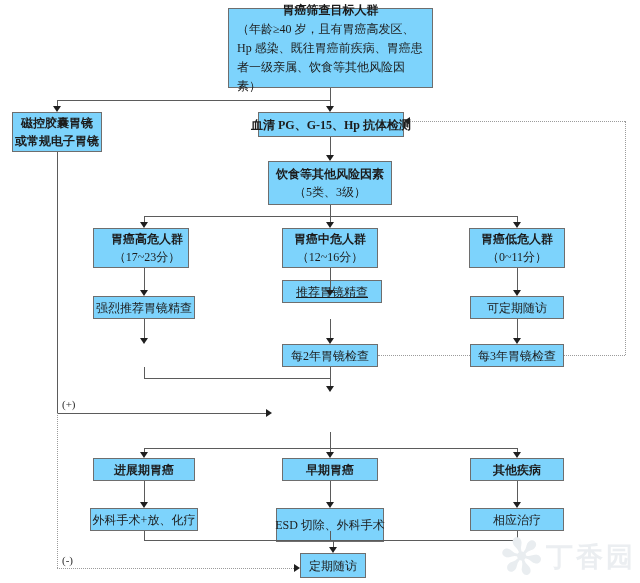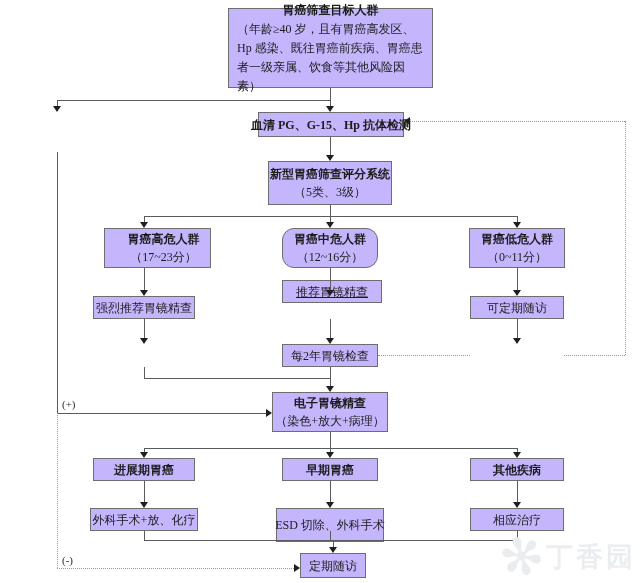--- a/index.html
+++ b/index.html
@@ -1,21 +1,21 @@
 <!DOCTYPE html>
 <html><head>
 <meta charset="utf-8">
 <style>
   html,body{margin:0;padding:0;background:#ffffff;}
   .canvas{
     position:relative;width:640px;height:583px;background:#ffffff;overflow:hidden;
     font-family:"Liberation Serif","DejaVu Serif",serif;color:#1c1c1c;
   }
   .node{
-    position:absolute;box-sizing:border-box;border:1px solid #6e6e6e;background:#c4b5fd;
+    position:absolute;box-sizing:border-box;border:1px solid #6e6e6e;background:#7dd3fc;
     display:flex;flex-direction:column;align-items:center;justify-content:center;
     text-align:center;font-size:12px;line-height:18px;white-space:nowrap;
   }
   .node .t{font-weight:bold;}
   .target{padding:4px 8px;white-space:normal;align-items:stretch;}
   .target .t{text-align:center;line-height:20px;}
   .target .desc{text-align:left;line-height:19px;font-size:12px;}
   .ln{position:absolute;}
   .h{border-top:1px solid #5b5b5b;height:0;}
   .v{border-left:1px solid #5b5b5b;width:0;}
@@ -33,35 +33,39 @@
 </head>
 <body>
 
 <div class="canvas">
 
   <div class="node target" style="left:228px;top:8px;width:205px;height:80px;">
     <div class="t">胃癌筛查目标人群</div>
     <div class="desc">（年龄≥40 岁，且有胃癌高发区、Hp 感染、既往胃癌前疾病、胃癌患者一级亲属、饮食等其他风险因素）</div>
   </div>
 
+  <div class="node" style="left:12px;top:112px;width:90px;height:40px;">
+    <span class="t">磁控胶囊胃镜</span>
+    <span class="t">或常规电子胃镜</span>
+  </div>
 
   <div class="node" style="left:258px;top:112px;width:146px;height:25px;">
     <span class="t">血清 PG、G-15、Hp 抗体检测</span>
   </div>
 
   <div class="node" style="left:268px;top:161px;width:124px;height:44px;">
-    <span class="t">新型胃癌筛查评分系统</span>
+    <span class="t">饮食等其他风险因素</span>
     <span>（5类、3级）</span>
   </div>
 
-  <div class="node" style="left:104px;top:228px;width:107px;height:40px;padding-left:12px;">
+  <div class="node" style="left:93px;top:228px;width:96px;height:40px;padding-left:12px;">
     <span class="t">胃癌高危人群</span>
     <span>（17~23分）</span>
   </div>
-  <div class="node" style="left:282px;top:228px;width:96px;height:40px;border-radius:12px;">
+  <div class="node" style="left:282px;top:228px;width:96px;height:40px;">
     <span class="t">胃癌中危人群</span>
     <span>（12~16分）</span>
   </div>
   <div class="node" style="left:469px;top:228px;width:96px;height:40px;">
     <span class="t">胃癌低危人群</span>
     <span>（0~11分）</span>
   </div>
 
   <div class="node" style="left:93px;top:296px;width:102px;height:23px;">
     <span>强烈推荐胃镜精查</span>
@@ -69,25 +73,24 @@
   <div class="node" style="left:282px;top:280px;width:100px;height:23px;text-decoration:underline;">
     <span>推荐胃镜精查</span>
   </div>
   <div class="node" style="left:470px;top:296px;width:94px;height:23px;">
     <span>可定期随访</span>
   </div>
 
   <div class="node" style="left:282px;top:344px;width:96px;height:23px;">
     <span>每2年胃镜检查</span>
   </div>
+  <div class="node" style="left:470px;top:344px;width:94px;height:23px;">
+    <span>每3年胃镜检查</span>
+  </div>
 
-  <div class="node" style="left:272px;top:392px;width:116px;height:40px;">
-    <span class="t">电子胃镜精查</span>
-    <span>（染色+放大+病理）</span>
-  </div>
 
   <div class="node" style="left:93px;top:458px;width:102px;height:23px;">
     <span class="t">进展期胃癌</span>
   </div>
   <div class="node" style="left:282px;top:458px;width:96px;height:23px;">
     <span class="t">早期胃癌</span>
   </div>
   <div class="node" style="left:470px;top:458px;width:94px;height:23px;">
     <span class="t">其他疾病</span>
   </div>

